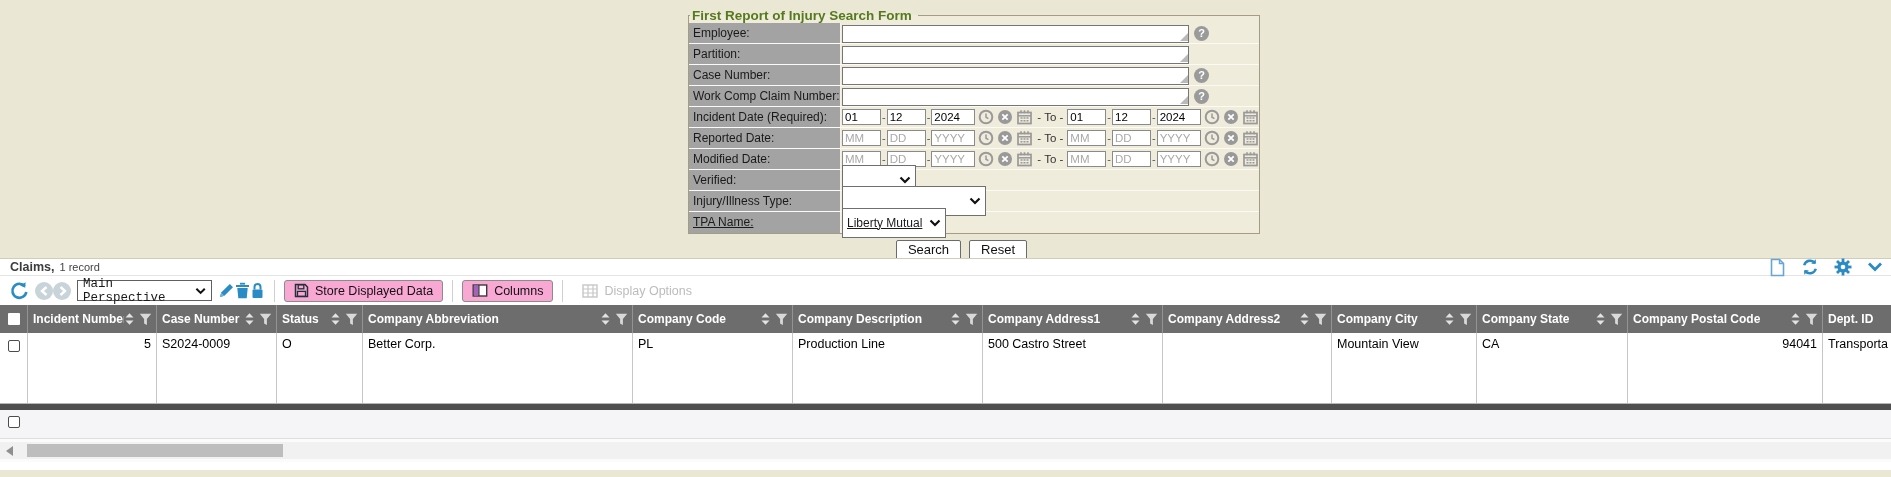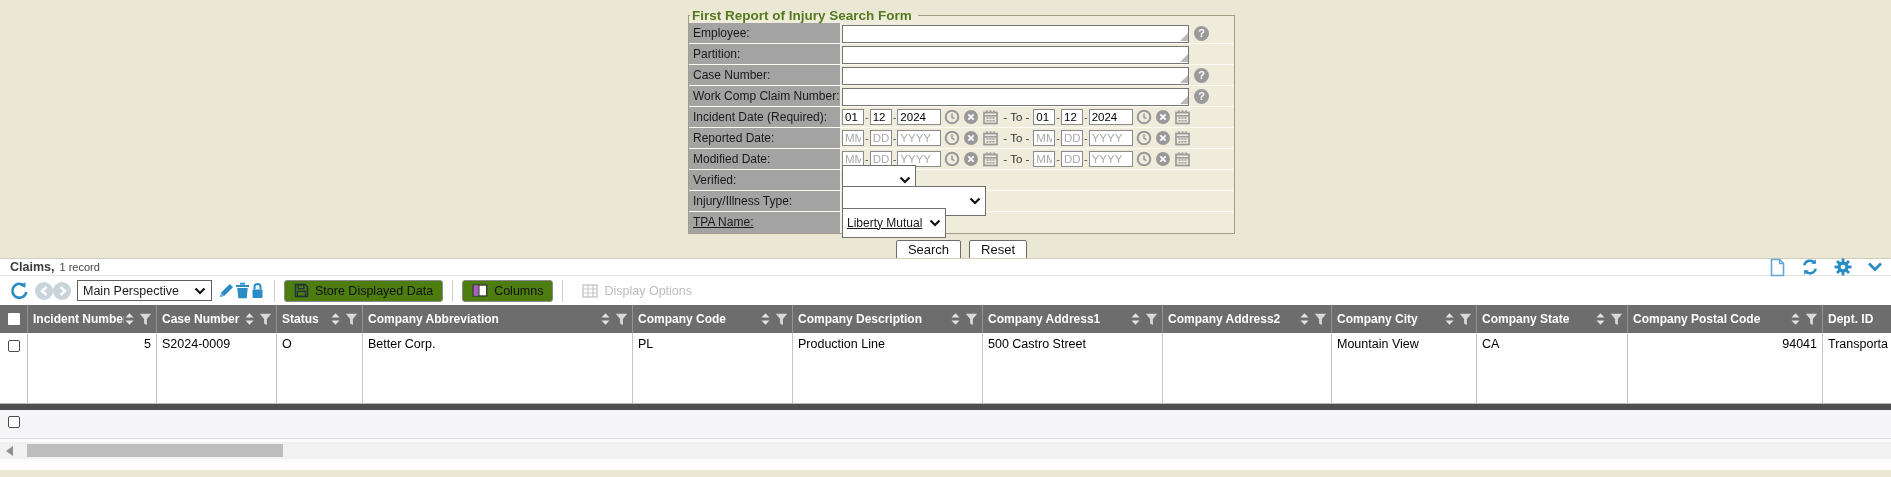--- a/index.html
+++ b/index.html
@@ -40,21 +40,21 @@
     font-size:11px; font-weight:bold; display:flex; align-items:center; justify-content:center;
     margin-left:5px; flex:0 0 auto;
   }
 
   .dgrp { display:flex; align-items:center; }
   .din {
     height:16px; border:1px solid #8a8a8a; background:#fff; outline:none;
     font:11.5px "Liberation Sans", sans-serif; padding:0 2px;
   }
   .din::placeholder { color:#a9a9a9; opacity:1; }
-  .dmm { width:22px; } .dyy { width:44px; }
+  .dmm { width:39px; } .dyy { width:44px; }
   .dash { color:#555; font-size:11px; margin:0 1px; }
   .dico { margin-left:3px; display:inline-flex; }
   .tosep { font-size:11.5px; color:#333; margin:0 4px; white-space:nowrap; }
 
   .ui-select {
     height:30px; background:#fff; border:1px solid #6f6f6f; display:flex;
     align-items:center; justify-content:space-between; padding:0 4px; font-size:12px;
   }
   .sel-verified { width:74px; }
   .sel-injury  { width:144px; }
@@ -75,25 +75,25 @@
   .bar-icons { margin-left:auto; display:flex; align-items:center; gap:15px; padding-right:2px; }
 
   .toolbar { height:29px; display:flex; align-items:center; padding-left:8px; }
   .tb-gap  { width:6px; flex:0 0 auto; }
   .circle-btn {
     width:18px; height:18px; border-radius:50%; background:#c9d3da; display:flex;
     align-items:center; justify-content:center; flex:0 0 auto;
   }
   .persp {
     width:135px; height:21px; border:1px solid #5f5f5f; background:#fff; display:flex;
-    align-items:center; justify-content:space-between; padding:0 5px; font-size:12.5px; margin:0 6px;
+    align-items:center; justify-content:space-between; padding:0 5px; font-size:12.5px; margin:0 6px;font-family:Liberation Mono, monospace;
   }
   .vsep { width:1px; height:22px; background:#d0d0d0; margin:0 9px; flex:0 0 auto; }
   .tbtn {
-    display:flex; align-items:center; gap:6px; background:#4d7c0f; border:1px solid #8b8b8b;
+    display:flex; align-items:center; gap:6px; background:#f9a8d4; border:1px solid #8b8b8b;
     border-radius:3px; padding:2px 9px; font-size:12.5px; color:#111; height:22px;
   }
   .tbtn.disabled { border-color:transparent; background:transparent; color:#bcbcbc; }
 
   
   .grid-head, .grid-row {
     display:grid;
     grid-template-columns:28px 129px 120px 86px 270px 160px 190px 180px 169px 145px 151px 195px minmax(0,1fr);
   }
   .grid-head { height:28px; background:#6d6d6d; }

